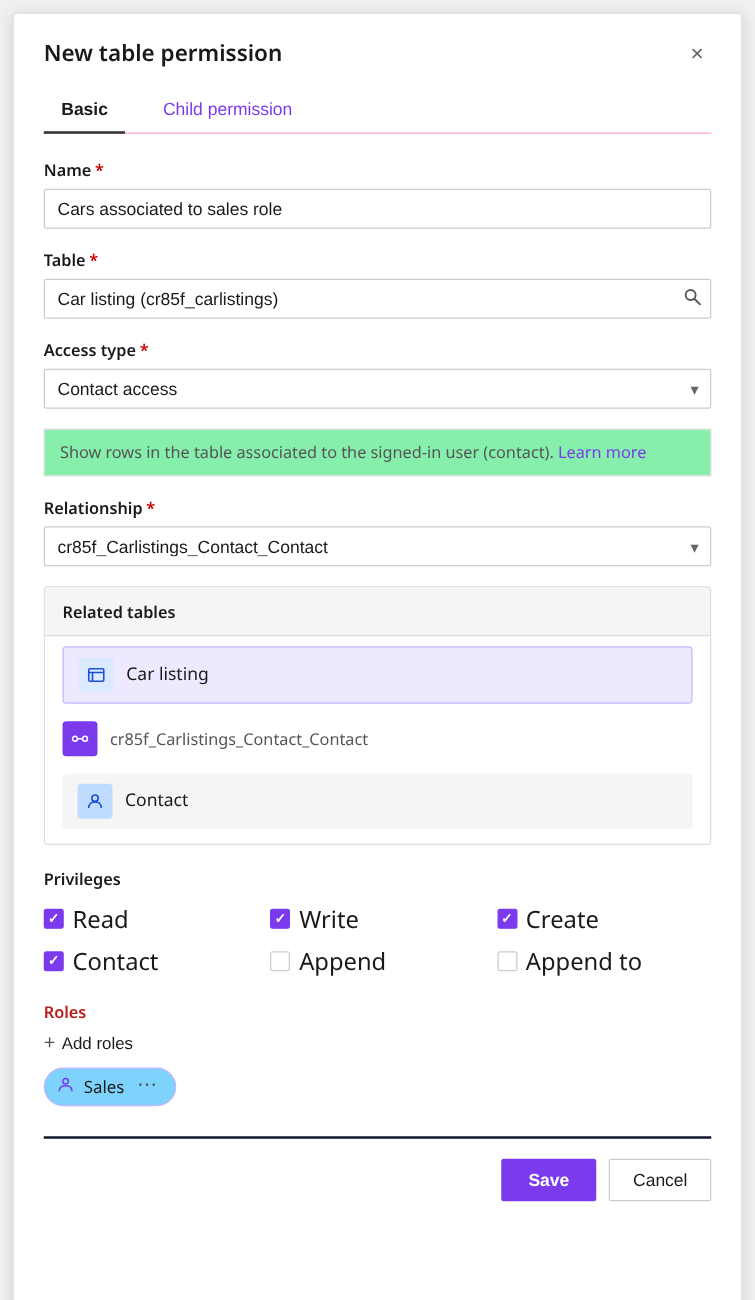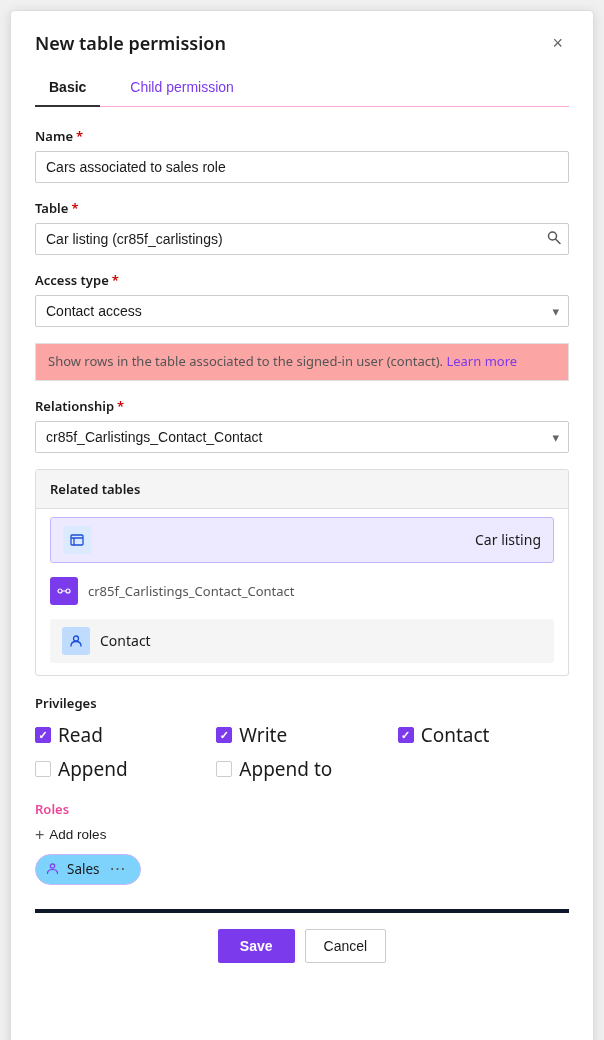--- a/index.html
+++ b/index.html
@@ -137,21 +137,21 @@
       right: 10px;
       top: 50%;
       transform: translateY(-50%);
       pointer-events: none;
       color: #666;
       font-size: 13px;
     }
 
     
     .info-box {
-      background: #fca5a5;
+      background: #86efac;
       border: 1px solid #e0e0e0;
       padding: 8px 12px;
       font-size: 13px;
       color: #555;
       margin-bottom: 16px;
       line-height: 1.5;
     }
     .info-link {
       color: #7c3aed;
       text-decoration: none;
@@ -184,21 +184,20 @@
       gap: 10px;
       padding: 8px 12px;
       border-radius: 3px;
       background: #f5f5f5;
       font-size: 14px;
       color: #1a1a1a;
     }
     .related-table-item.highlighted {
       background: #ede9fe;
       border: 1px solid #c4b5fd;
-      justify-content: space-between;
     }
     .related-table-item.link-item {
       background: transparent;
       padding-left: 0;
     }
     .table-icon {
       width: 28px;
       height: 28px;
       border-radius: 3px;
       display: flex;
@@ -268,21 +267,21 @@
       font-weight: 700;
     }
 
     
     .roles-section {
       margin-bottom: 24px;
     }
     .roles-title {
       font-size: 13px;
       font-weight: 600;
-      color: #ec4899;
+      color: #b91c1c;
       margin-bottom: 8px;
     }
     .add-roles-btn {
       background: none;
       border: none;
       cursor: pointer;
       font-size: 13.5px;
       color: #1a1a1a;
       display: flex;
       align-items: center;
@@ -313,24 +312,24 @@
       cursor: pointer;
       color: #555;
       font-size: 16px;
       padding: 0 2px;
       line-height: 1;
     }
 
     
     .modal-footer {
       display: flex;
-      justify-content: center;
+      justify-content: flex-end;
       gap: 10px;
       padding-top: 16px;
-      border-top: 4px solid #0f172a;
+      border-top: 2px solid #0f172a;
     }
     .btn-save {
       background: #7c3aed;
       color: #fff;
       border: none;
       border-radius: 2px;
       padding: 8px 22px;
       font-size: 14px;
       font-weight: 600;
       cursor: pointer;
@@ -461,20 +460,24 @@
     <div class="privileges-title">Privileges</div>
     <div class="privileges-grid">
 
       <div class="privilege-item">
         <div class="checkbox checked"></div>
         <span>Read</span>
       </div>
       <div class="privilege-item">
         <div class="checkbox checked"></div>
         <span>Write</span>
+      </div>
+      <div class="privilege-item">
+        <div class="checkbox checked"></div>
+        <span>Create</span>
       </div>
       <div class="privilege-item">
         <div class="checkbox checked"></div>
         <span>Contact</span>
       </div>
       <div class="privilege-item">
         <div class="checkbox"></div>
         <span>Append</span>
       </div>
       <div class="privilege-item">

